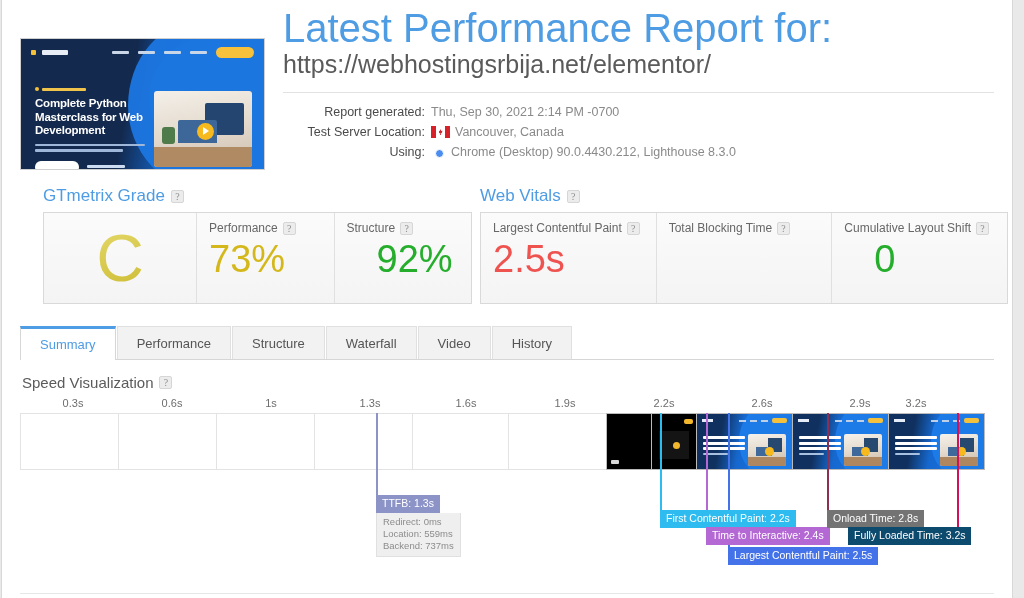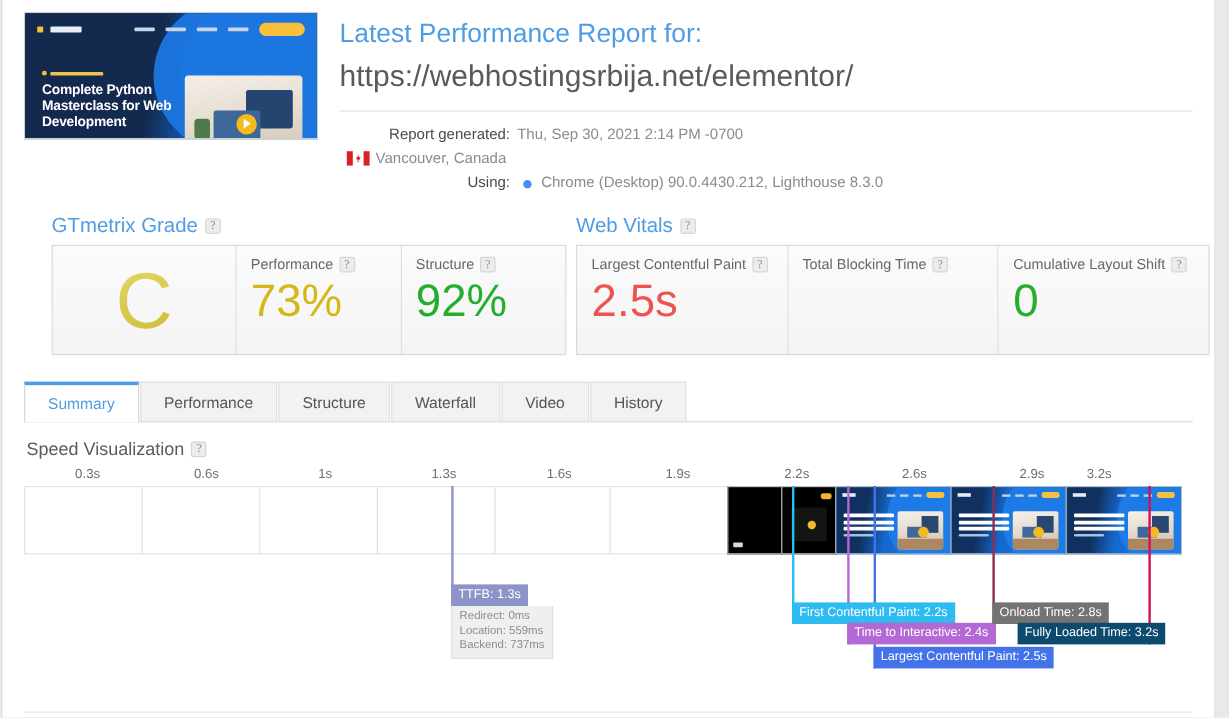--- a/index.html
+++ b/index.html
@@ -17,26 +17,27 @@
     background: #ffffff;
     border-left: 1px solid #d8d8d8;
     border-right: 1px solid #d8d8d8;
     margin-left: 1px;
     padding: 0 18px;
   }
 
   
   .header { display: flex; padding-top: 10px; }
   .thumb-wrap {
-    width: 245px; height: 106px;
+    width: 245px; height: 132px;
     flex: 0 0 245px;
     border: 1px solid #cfcfcf;
     overflow: hidden;
     position: relative;
     background: #12233f;
+    margin-top: 28px;
   }
   .mini-site {
     position: absolute; inset: 0;
     background:
       radial-gradient(circle at 78% 46%, #1a72d8 0%, #1a72d8 30%, transparent 31%),
       linear-gradient(100deg, #13294d 0%, #13294d 44%, #1565c8 63%, #1a74de 100%);
   }
   .ms-blob {
     position: absolute; right: -6%; top: -14%;
     width: 62%; height: 130%;
@@ -82,21 +83,21 @@
     width: 17px; height: 17px; border-radius: 50%;
     background: #f6b91e;
   }
   .ms-photo .play:after {
     content: ""; position: absolute; left: 6px; top: 4.5px;
     border-left: 6px solid #fff; border-top: 4px solid transparent; border-bottom: 4px solid transparent;
   }
 
   .head-right { flex: 1; padding-left: 18px; min-width: 0; }
   .title-main {
-    color: #4e9ce3; font-size: 22px; line-height: 36px;
+    color: #4e9ce3; font-size: 40px; line-height: 36px;
     font-weight: normal; margin: 0; white-space: nowrap;
   }
   .title-url {
     color: #5a5a5a; font-size: 25px; line-height: 32px;
     margin: 2px 0 0 0; font-weight: normal; white-space: nowrap;
   }
   .meta-sep { border-top: 1px solid #e2e2e2; margin: 12px 0 9px 0; }
   .meta-row { display: flex; font-size: 12.5px; line-height: 20px; }
   .meta-label { width: 142px; text-align: right; color: #4a4a4a; flex: 0 0 142px; }
   .meta-val { color: #8a8a8a; padding-left: 6px; display: flex; align-items: center; gap: 5px; }
@@ -149,21 +150,21 @@
   .grade-cell {
     flex: 0 0 152px; display: flex; align-items: center; justify-content: center;
     padding: 0;
   }
   .grade-letter {
     font-size: 66px; line-height: 66px; color: #d7c84a; font-weight: normal;
     background: linear-gradient(160deg,#e4d96b,#cdbc34);
     -webkit-background-clip: text; background-clip: text; color: transparent;
   }
   .v-gold { color: #d4b81b; }
-  .v-green { color: #25ad2c; }
+  .v-green { color: #25ad2c; margin-left: 30px; }
   .v-red { color: #ef5350; }
 
   
   .tabs {
     display: flex; margin-top: 22px; border-bottom: 1px solid #d6d6d6;
     height: 34px; align-items: stretch;
   }
   .tab {
     padding: 0 19px; display: flex; align-items: center; justify-content: center;
     font-size: 13px; color: #555555;
@@ -310,20 +311,21 @@
       <div class="meta-sep"></div>
 
       <div class="meta-row">
         <div class="meta-label">Report generated:</div>
         <div class="meta-val">
           <span>Thu, Sep 30, 2021 2:14 PM -0700</span>
         </div>
       </div>
 
       <div class="meta-row">
+        <div class="meta-label">Test Server Location:</div>
         <div class="meta-val">
           <span class="flag">
               <i></i>
             </span>
           <span>Vancouver, Canada</span>
         </div>
       </div>
 
       <div class="meta-row">
         <div class="meta-label">Using:</div>

